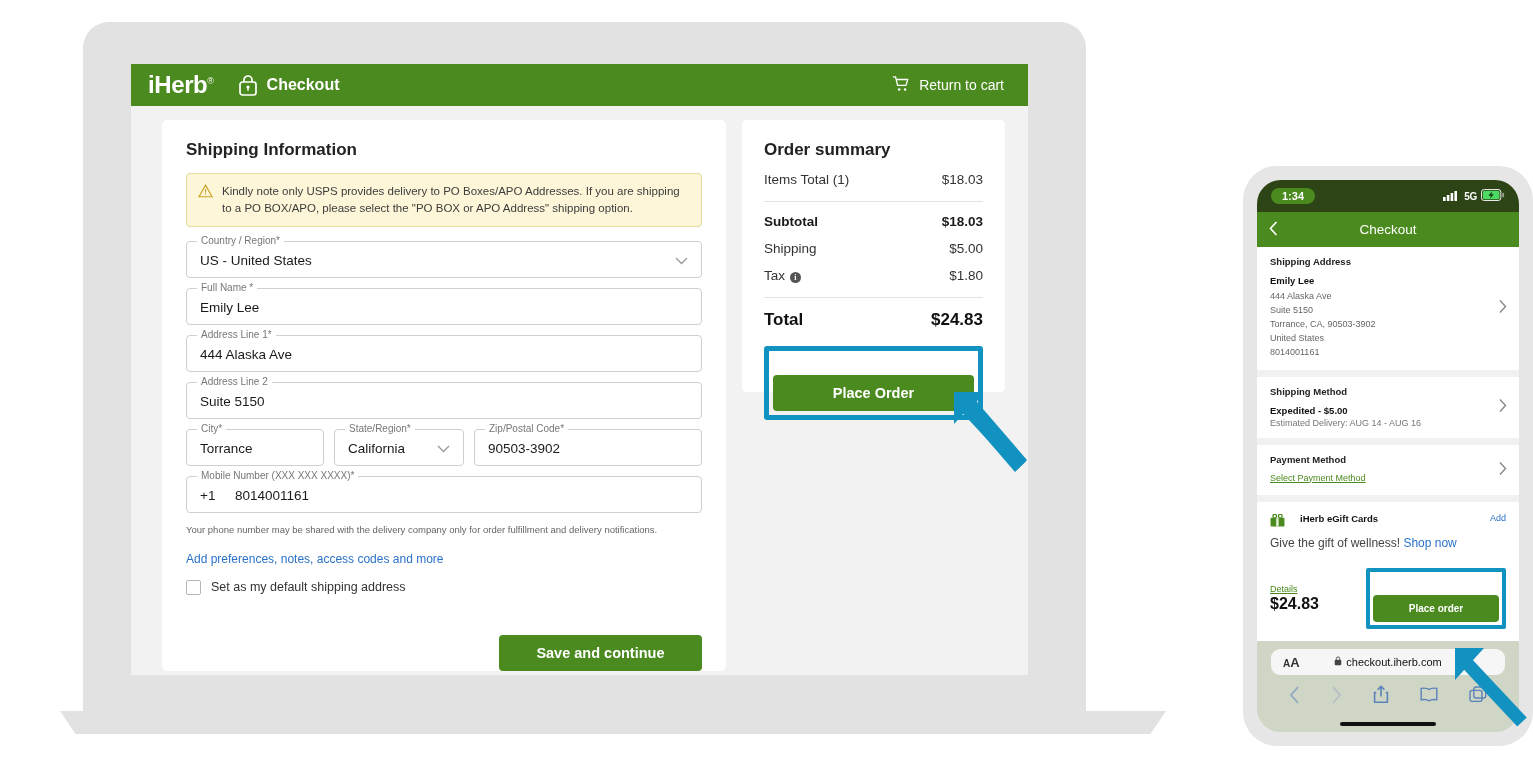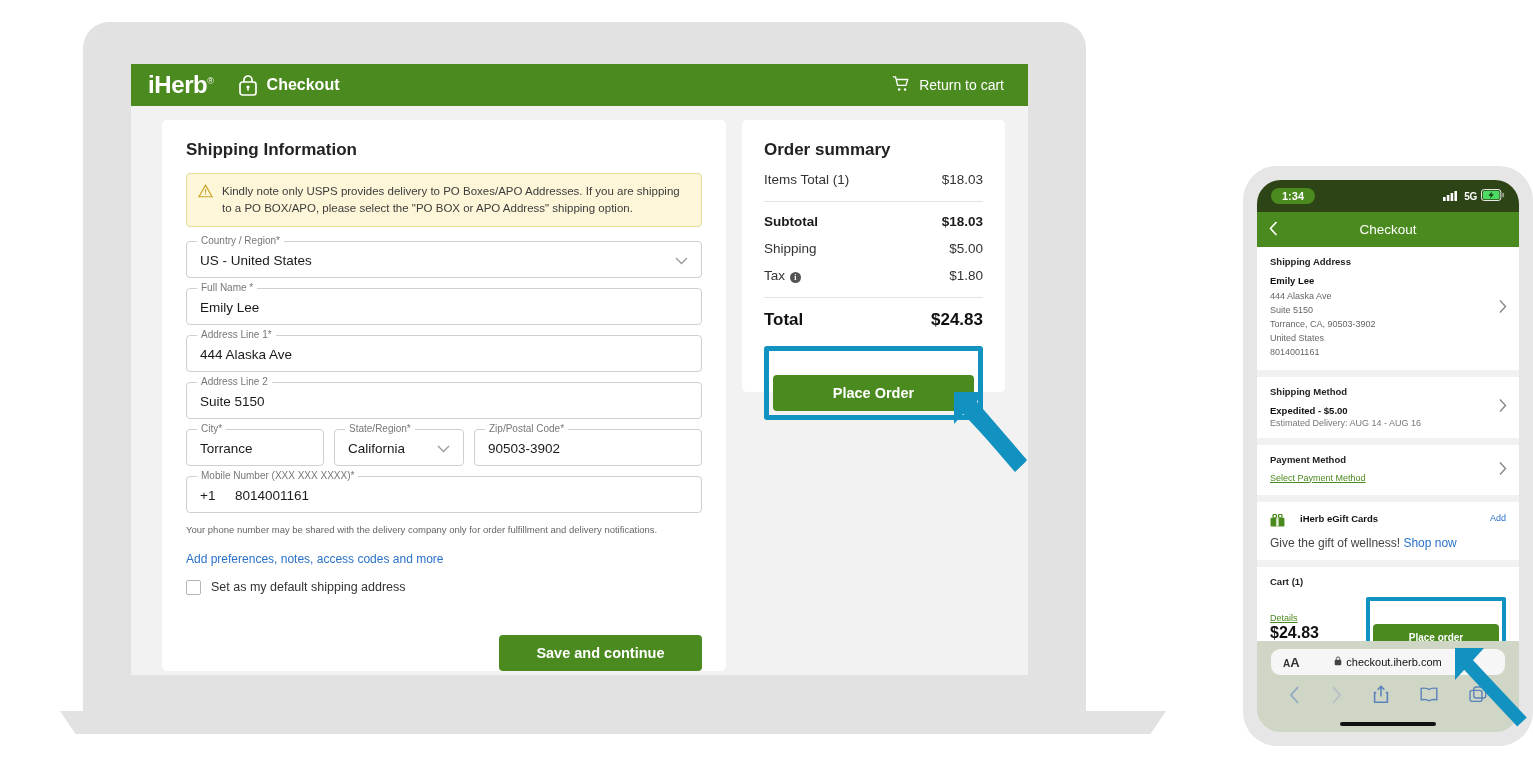--- a/index.html
+++ b/index.html
@@ -489,23 +489,20 @@
             </span>
             <span class="gift-title">iHerb eGift Cards</span>
             <span class="gift-add">Add</span>
           </div>
           <div class="gift-sub">
             <span>Give the gift of wellness!</span>
             <a href="#">Shop now</a>
           </div>
         </div>
 
-        <div class="ph-sec" style="padding-bottom:2px;">
-          <div class="ph-sec-title">Cart (1)</div>
-        </div>
 
         <div class="cart-bar">
           <div>
             <div class="cart-details">Details</div>
             <div class="cart-price">$24.83</div>
           </div>
           <div class="ph-place-hl">
             <button class="btn-green ph-place-btn">Place order</button>
           </div>
         </div>

